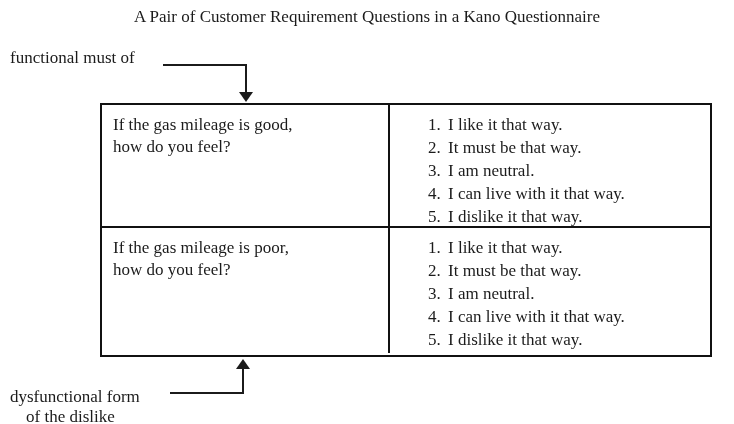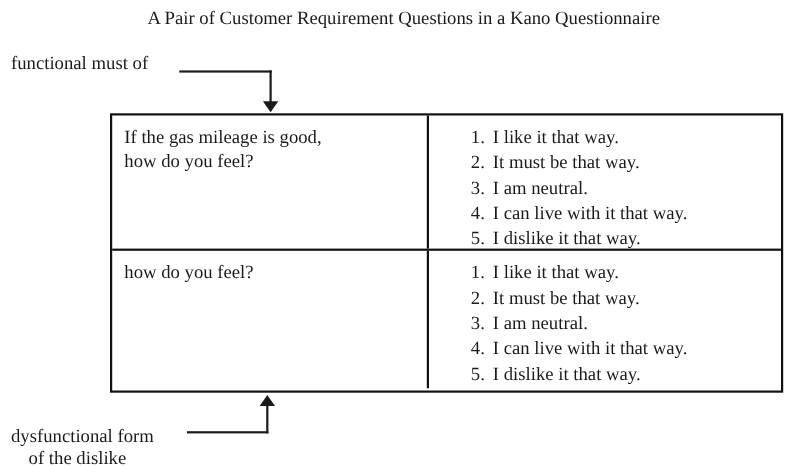--- a/index.html
+++ b/index.html
@@ -115,20 +115,21 @@
       <div class="ocell">
           <div class="option-line"><span class="option-num">1.</span><span class="option-text">I like it that way.</span></div>
           <div class="option-line"><span class="option-num">2.</span><span class="option-text">It must be that way.</span></div>
           <div class="option-line"><span class="option-num">3.</span><span class="option-text">I am neutral.</span></div>
           <div class="option-line"><span class="option-num">4.</span><span class="option-text">I can live with it that way.</span></div>
           <div class="option-line"><span class="option-num">5.</span><span class="option-text">I dislike it that way.</span></div>
         </div>
     </div>
     <div class="krow krow-2">
       <div class="qcell">
+        <div class="question-line">If the gas mileage is poor,</div>
         <div class="question-line">how do you feel?</div>
       </div>
       <div class="ocell">
           <div class="option-line"><span class="option-num">1.</span><span class="option-text">I like it that way.</span></div>
           <div class="option-line"><span class="option-num">2.</span><span class="option-text">It must be that way.</span></div>
           <div class="option-line"><span class="option-num">3.</span><span class="option-text">I am neutral.</span></div>
           <div class="option-line"><span class="option-num">4.</span><span class="option-text">I can live with it that way.</span></div>
           <div class="option-line"><span class="option-num">5.</span><span class="option-text">I dislike it that way.</span></div>
         </div>
     </div>

